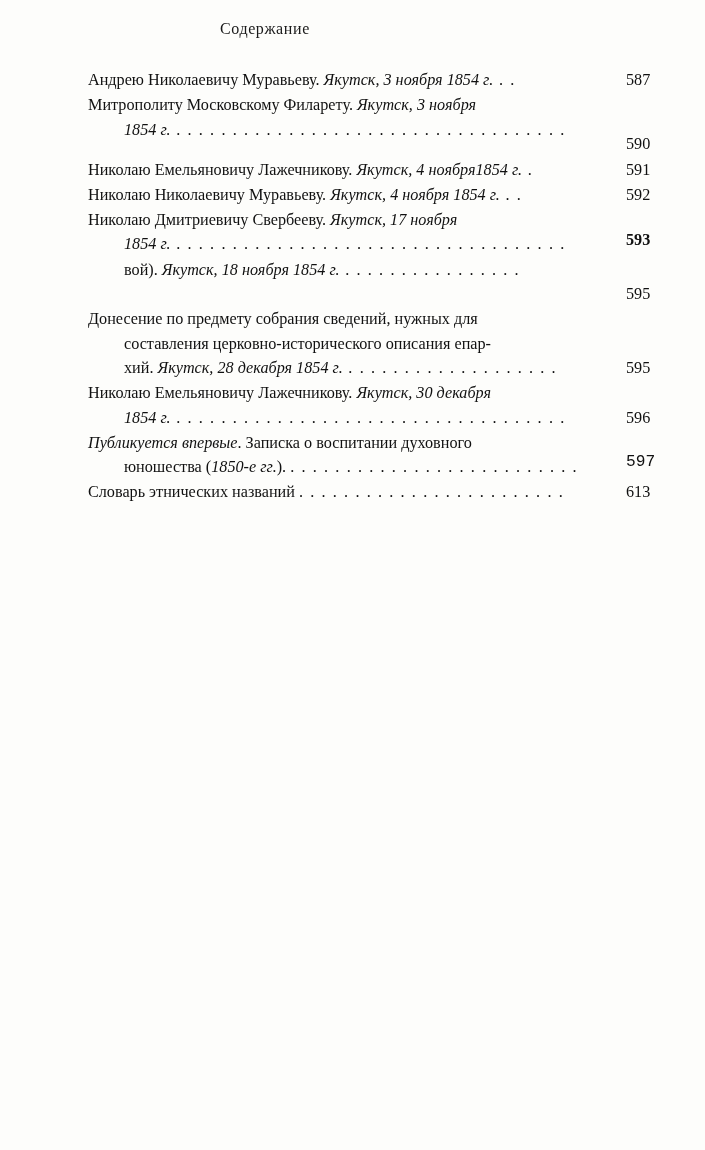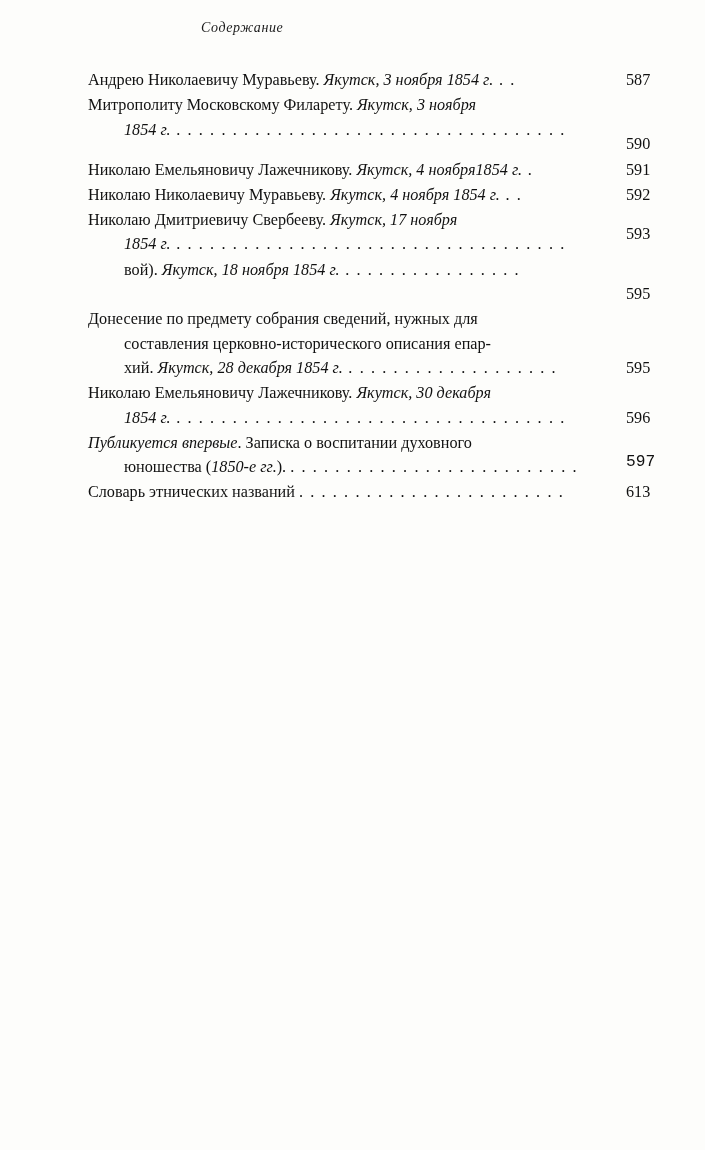--- a/index.html
+++ b/index.html
@@ -16,25 +16,24 @@
     overflow: hidden;
   }
   .page {
     position: absolute;
     inset: 0;
     background: #fdfdfb;
   }
   .running-head {
     position: absolute;
     top: 20px;
-    left: 201px;
-    font-size: 14px;
+    left: 220px;
+    font-size: 16px;
     letter-spacing: 0.6px;
     color: #1a1a1a;
-    font-style: italic;
   }
   .toc {
     position: absolute;
     top: 68px;
     left: 88px;
     width: 584px;
   }
   .entry {
     display: flex;
     align-items: flex-start;
@@ -103,21 +102,21 @@
         <div class="entry-text">
           <span class="single"><span>Николаю Николаевичу Муравьеву. </span><span class="it">Якутск, 4 ноября 1854 г.</span><span class="dots"> . .</span></span>
         </div>
         <div class="entry-page">592</div>
       </div>
       <div class="entry">
         <div class="entry-text">
           <span class="single"><span>Николаю Дмитриевичу Свербееву. </span><span class="it">Якутск, 17 ноября</span></span>
           <span class="indent-line"><span class="it">1854 г.</span><span class="dots"> . . . . . . . . . . . . . . . . . . . . . . . . . . . . . . . . . . .</span></span>
         </div>
-        <div class="entry-page" style="margin-top: 14px;">593</div>
+        <div class="entry-page" style="margin-top: 20px; font-weight: bold;">593</div>
       </div>
       <div class="entry">
         <div class="entry-text">
           <span class="indent-line"><span>вой). </span><span class="it">Якутск, 18 ноября 1854 г.</span><span class="dots"> . . . . . . . . . . . . . . . .</span></span>
         </div>
         <div class="entry-page" style="margin-top: 24.3px;">595</div>
       </div>
       <div class="entry">
         <div class="entry-text">
           <span class="single"><span>Донесение по предмету собрания сведений, нужных для</span></span>

